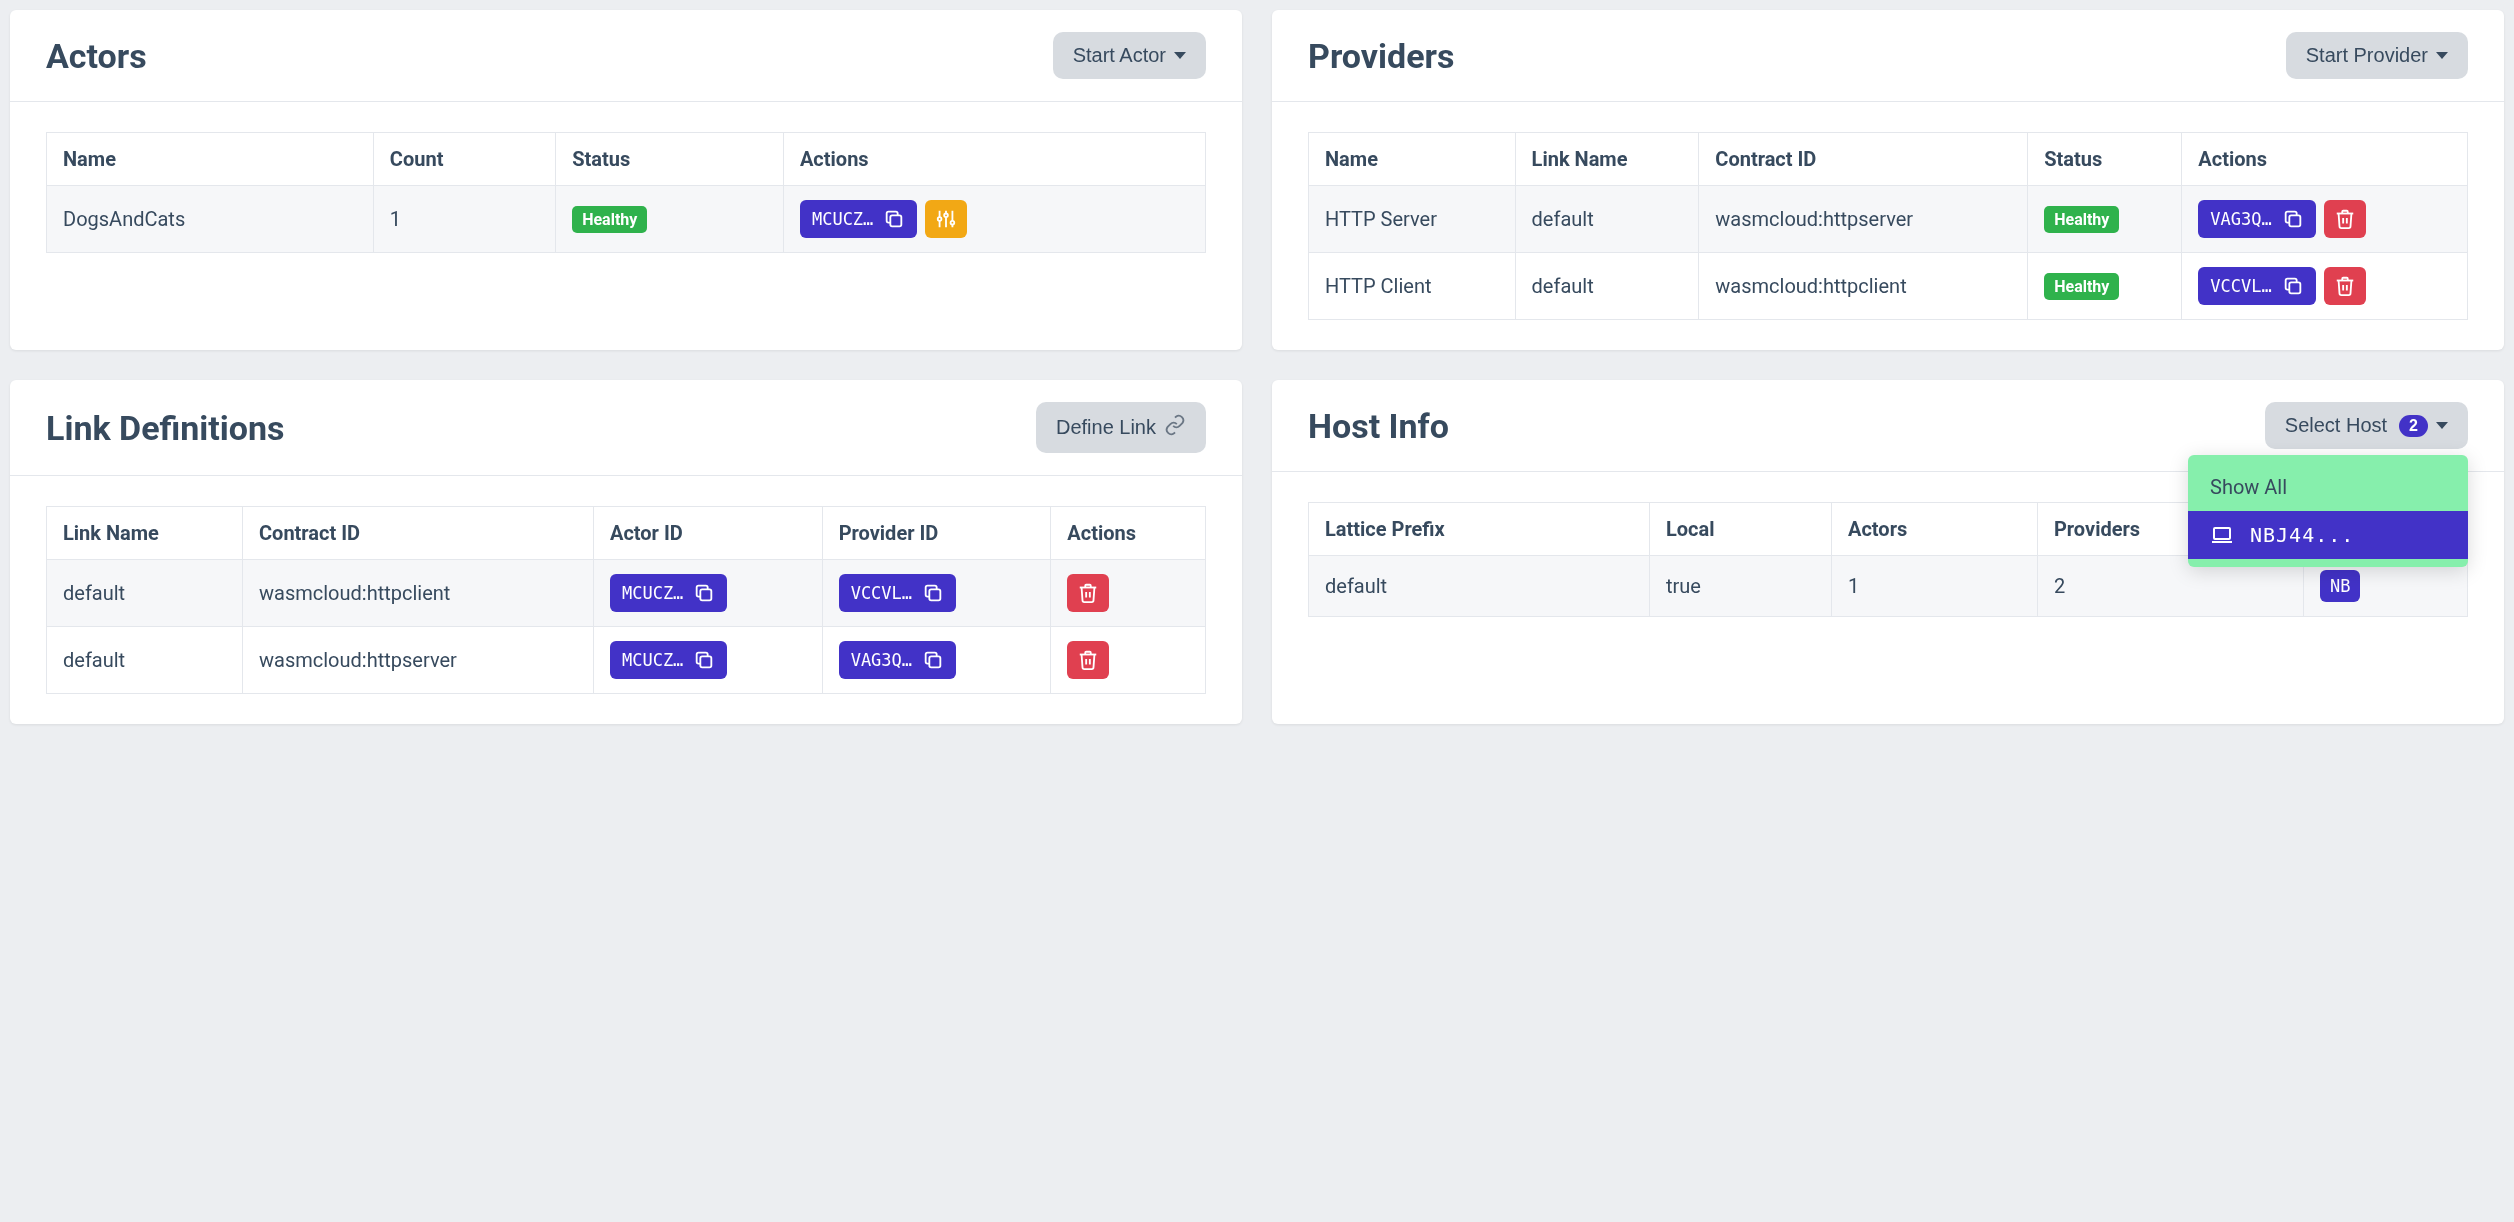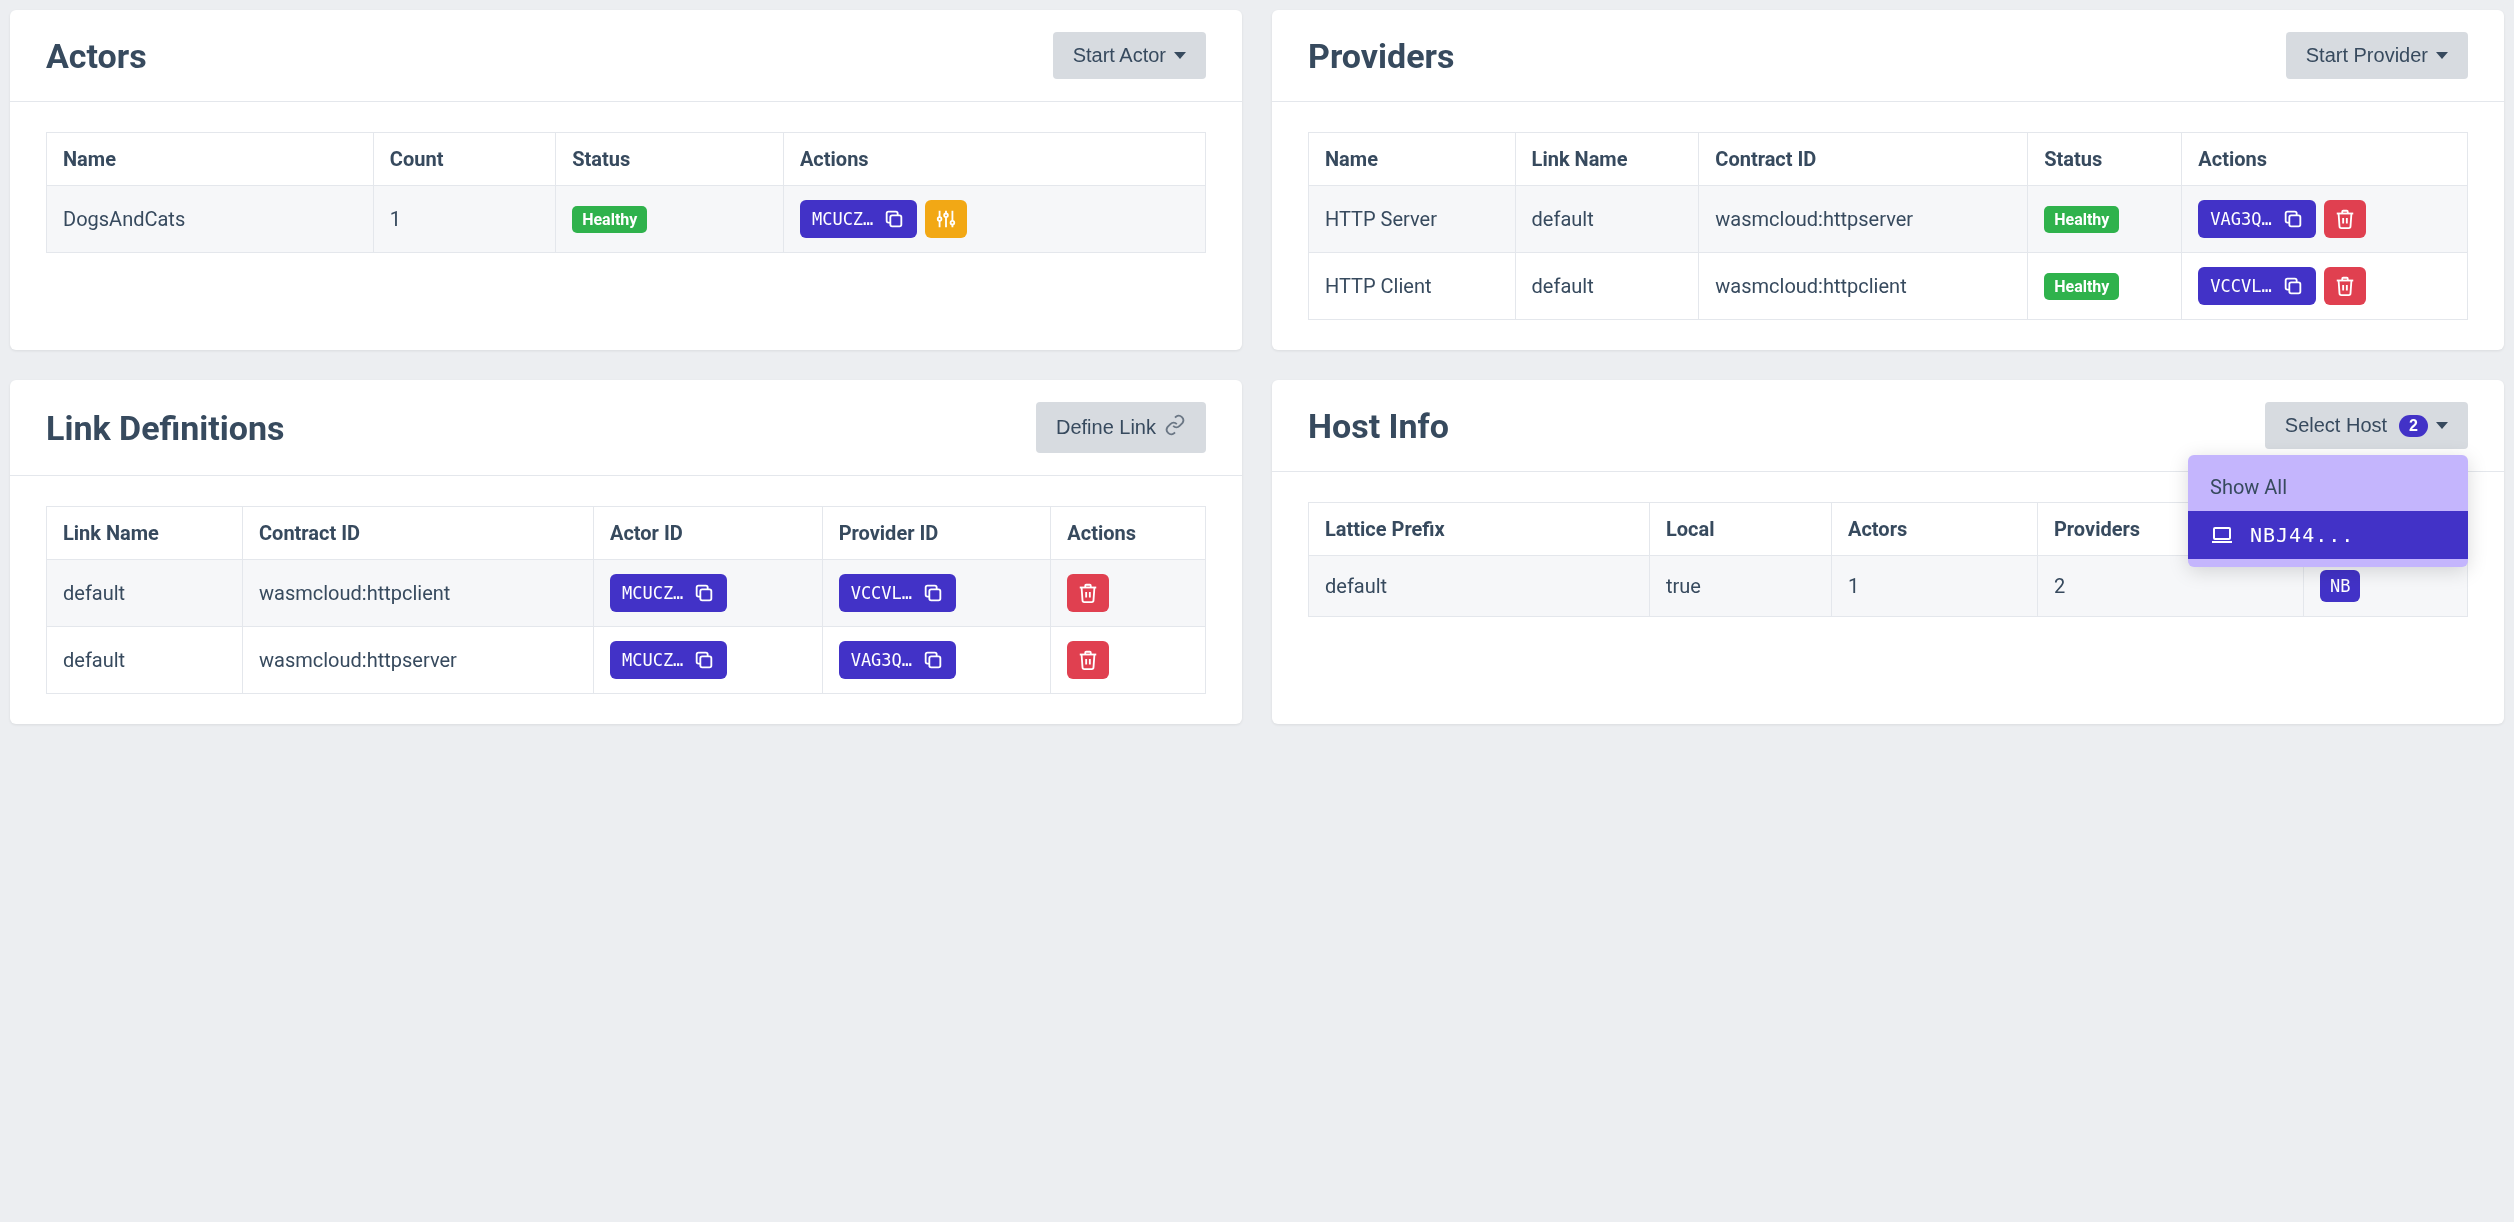--- a/index.html
+++ b/index.html
@@ -31,21 +31,21 @@
     font-size: 34px;
     font-weight: 700;
     color: #374a5e;
   }
   .card-body {
     padding: 30px 36px;
   }
   .btn-secondary {
     background: #d7dbe0;
     border: none;
-    border-radius: 4px;
+    border-radius: 10px;
     padding: 12px 20px;
     font-size: 20px;
     font-weight: 500;
     color: #374a5e;
     cursor: pointer;
     display: inline-flex;
     align-items: center;
     gap: 8px;
   }
   .caret {
@@ -109,21 +109,21 @@
     font-size: 16px;
     font-weight: 700;
     padding: 2px 10px;
     margin-left: 4px;
   }
   .dropdown-wrap { position: relative; padding-left: 23px; }
   .dropdown {
     position: absolute;
     right: 0;
     top: calc(100% + 6px);
-    background: #c4b5fd;
+    background: #86efac;
     border-radius: 6px;
     box-shadow: 0 4px 20px rgba(0,0,0,0.15);
     min-width: 280px;
     padding: 8px 0;
     z-index: 20;
   }
   .dropdown-item {
     padding: 12px 22px;
     font-size: 20px;
     color: #374a5e;

